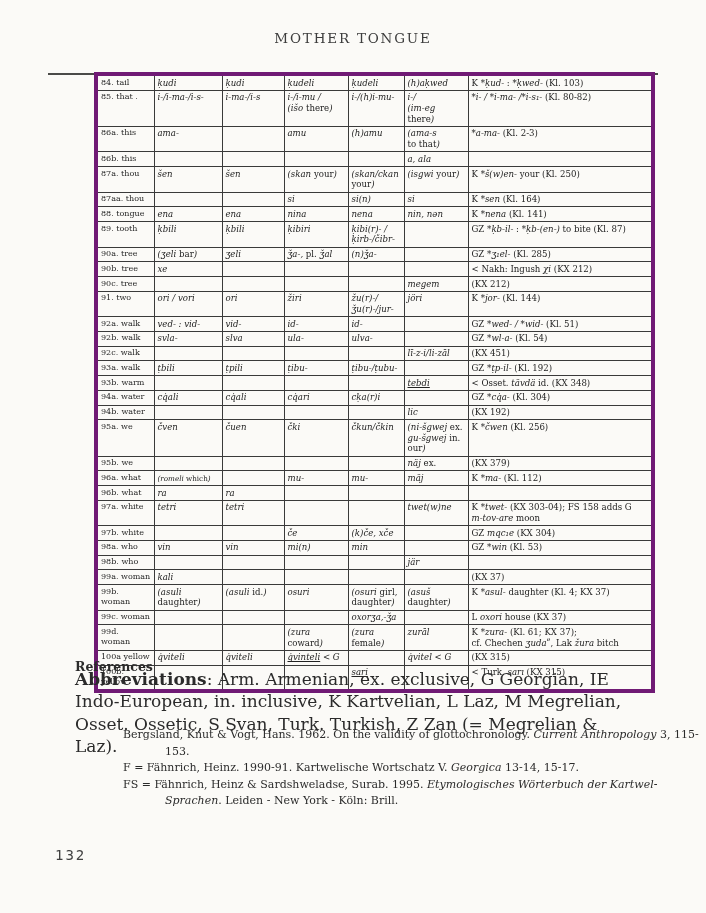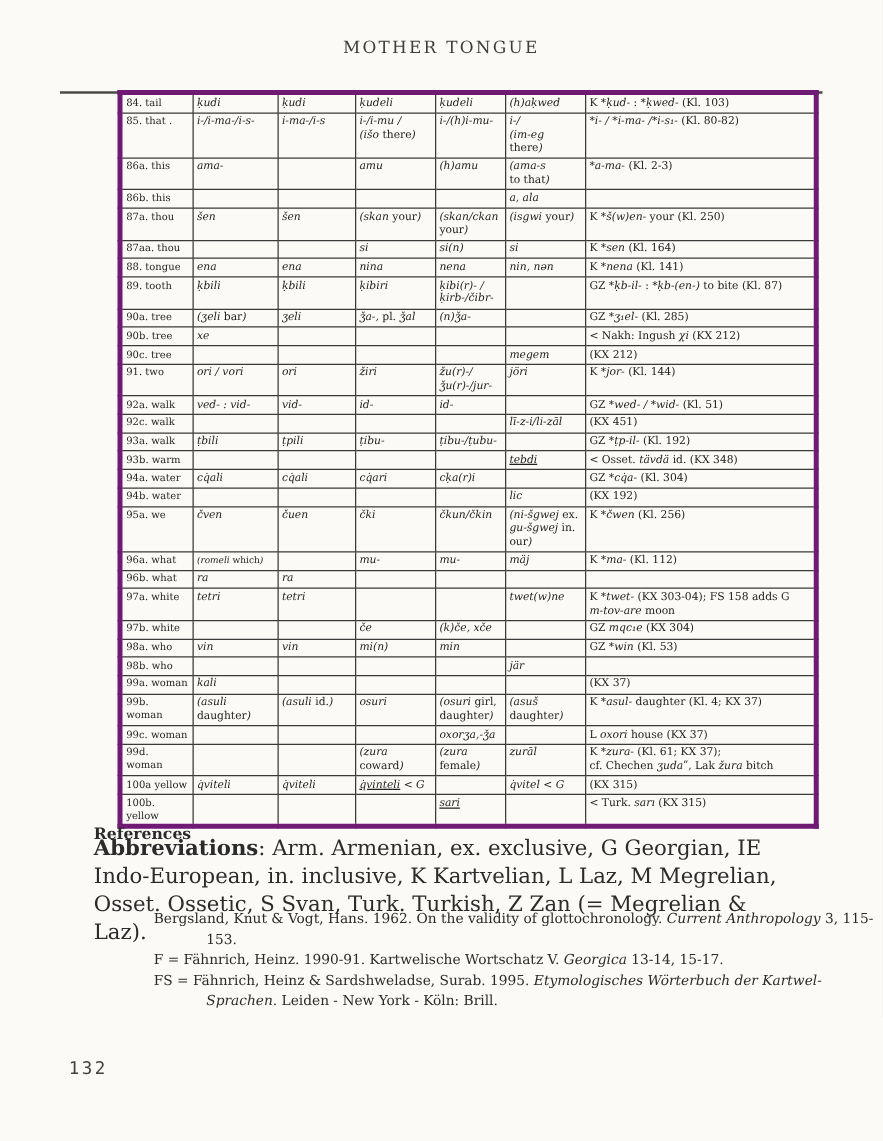--- a/index.html
+++ b/index.html
@@ -162,20 +162,29 @@
         <tr>
           <td class="rowlabel">92a. walk</td>
           <td class="form">ved- : vid-</td>
           <td class="form">vid-</td>
           <td class="form">id-</td>
           <td class="form">id-</td>
           <td class="form"></td>
           <td class="recon">GZ <span class="it">*wed- / *wid-</span> (Kl. 51)</td>
         </tr>
         <tr>
+          <td class="rowlabel">92b. walk</td>
+          <td class="form">svla-</td>
+          <td class="form">slva</td>
+          <td class="form">ula-</td>
+          <td class="form">ulva-</td>
+          <td class="form"></td>
+          <td class="recon">GZ <span class="it">*wl-a-</span> (Kl. 54)</td>
+        </tr>
+        <tr>
           <td class="rowlabel">92c. walk</td>
           <td class="form"></td>
           <td class="form"></td>
           <td class="form"></td>
           <td class="form"></td>
           <td class="form">lī-z-i/li-zāl</td>
           <td class="recon">(KX 451)</td>
         </tr>
         <tr>
           <td class="rowlabel">93a. walk</td>
@@ -216,20 +225,29 @@
         <tr>
           <td class="rowlabel">95a. we</td>
           <td class="form">čven</td>
           <td class="form">čuen</td>
           <td class="form">čki</td>
           <td class="form">čkun/čkin</td>
           <td class="form">(ni-šgwej <span class="rm">ex.</span><br>gu-šgwej <span class="rm">in.</span><br><span class="rm">our</span>)</td>
           <td class="recon">K <span class="it">*čwen</span> (Kl. 256)</td>
         </tr>
         <tr>
+          <td class="rowlabel">95b. we</td>
+          <td class="form"></td>
+          <td class="form"></td>
+          <td class="form"></td>
+          <td class="form"></td>
+          <td class="form">näj <span class="rm">ex.</span></td>
+          <td class="recon">(KX 379)</td>
+        </tr>
+        <tr>
           <td class="rowlabel">96a. what</td>
           <td class="form"><span class="sm">(romeli <span class="rm">which</span>)</span></td>
           <td class="form"></td>
           <td class="form">mu-</td>
           <td class="form">mu-</td>
           <td class="form">mäj</td>
           <td class="recon">K <span class="it">*ma-</span> (Kl. 112)</td>
         </tr>
         <tr>
           <td class="rowlabel">96b. what</td>

